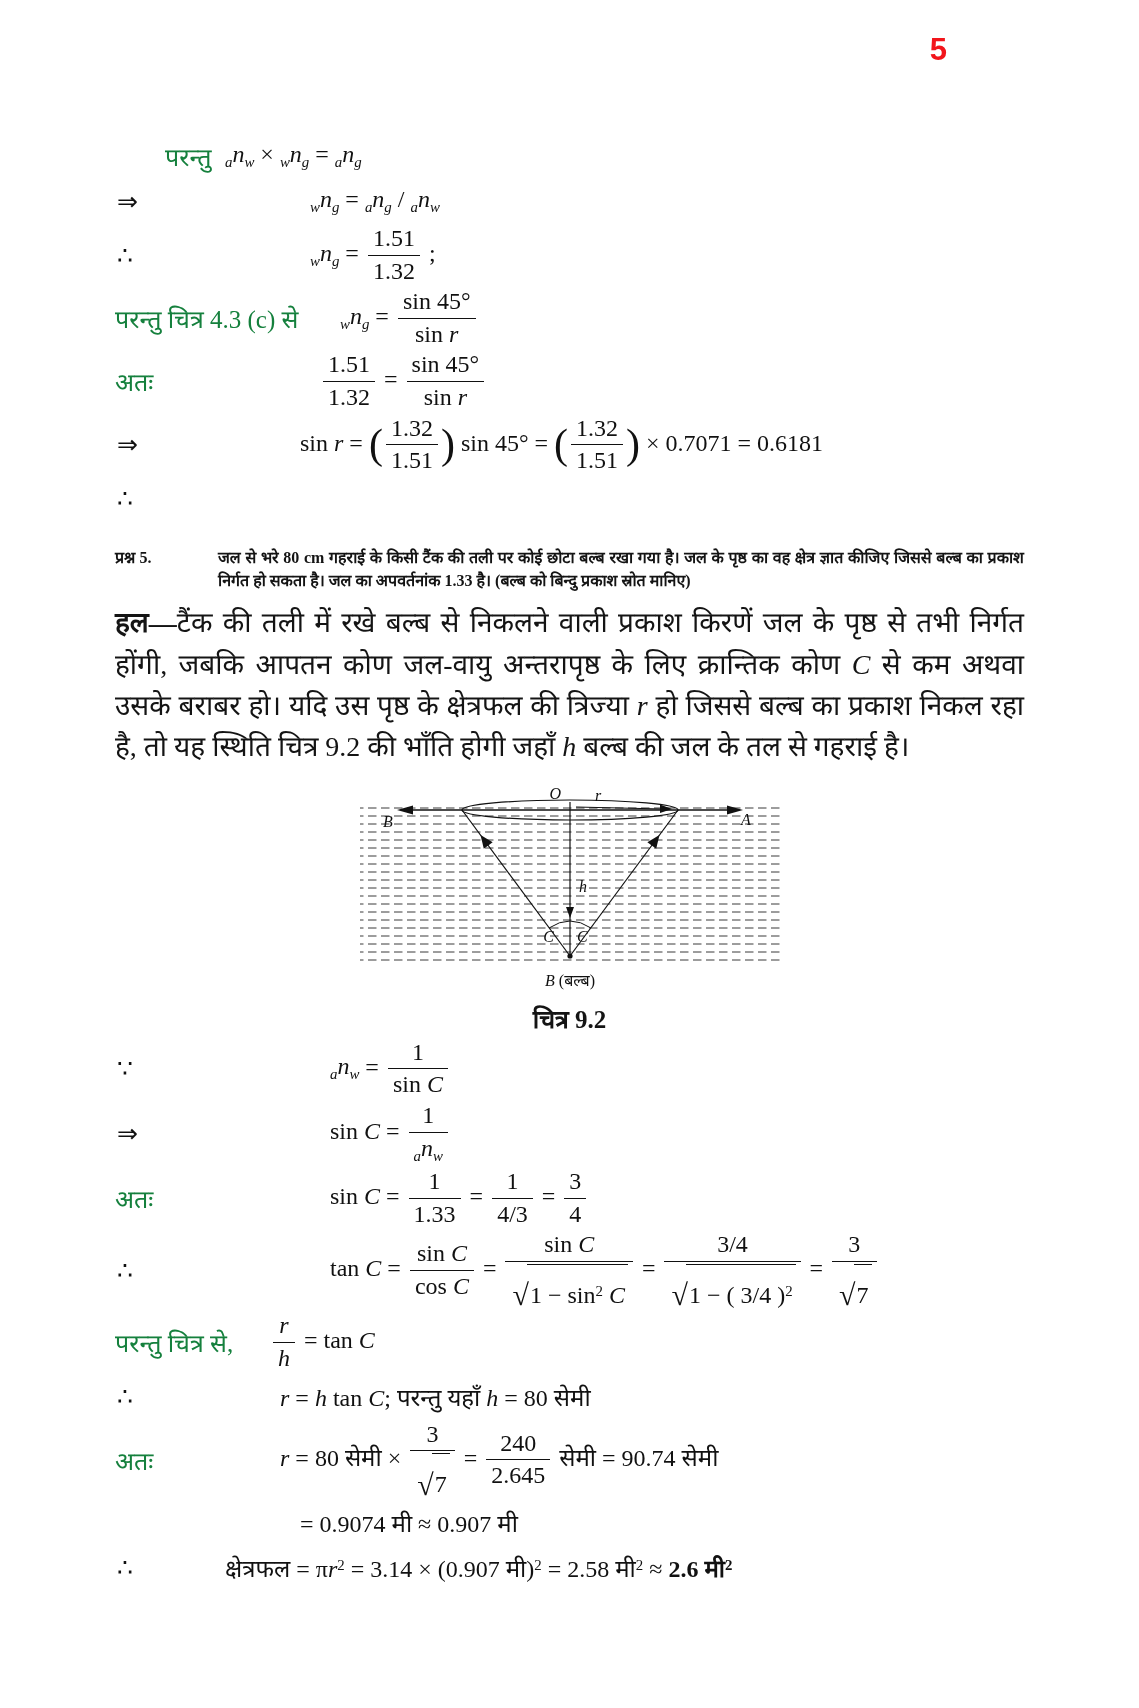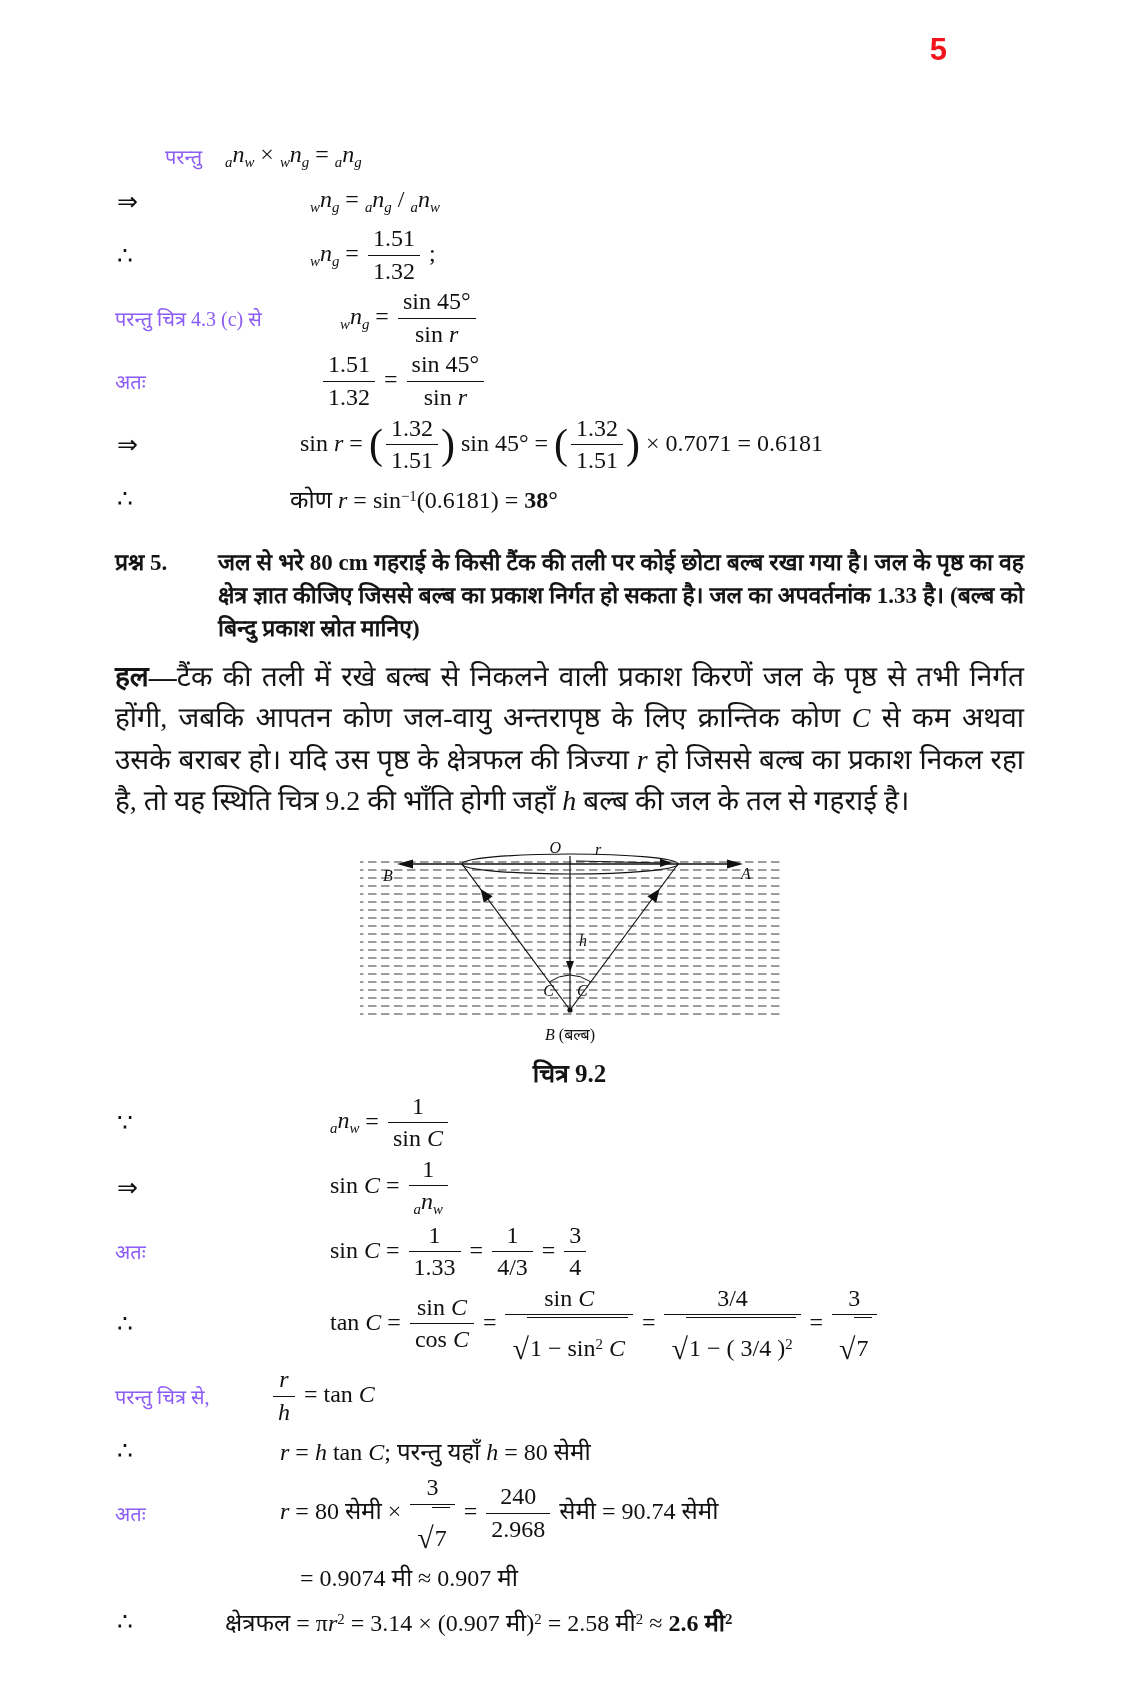--- a/index.html
+++ b/index.html
@@ -8,35 +8,35 @@
     font-family:"Liberation Serif", serif;position:relative;overflow:hidden;
   }
   .page-number{
     position:absolute;top:32px;right:192px;font-family:"Liberation Sans", sans-serif;
     font-weight:bold;font-size:31px;color:#f2151b;
   }
   .content{padding:132px 115px 0 115px;}
   
   .eq-row{position:relative;min-height:42px;margin:3px 0;display:flex;align-items:center;}
   .eq-mark{position:absolute;left:2px;font-size:25px;color:#111;}
-  .eq-pre{position:absolute;left:0;font-size:20px;white-space:nowrap;color:#8b5cf6;}
+  .eq-pre{position:absolute;left:0;font-size:25px;white-space:nowrap;color:#15803d;}
   .eq-math{font-size:24px;white-space:nowrap;color:#111;}
   .eq-math i{font-style:italic;}
   .eq-math sub{font-size:0.62em;vertical-align:-0.35em;}
   .eq-math sup{font-size:0.62em;vertical-align:0.5em;}
   .frac{display:inline-block;vertical-align:middle;text-align:center;margin:0 3px;line-height:1.15;}
   .frac>.num{display:block;padding:0 5px 2px;border-bottom:1.6px solid #111;}
   .frac>.den{display:block;padding:2px 5px 0;}
   .sqrt{display:inline-flex;align-items:flex-end;vertical-align:middle;}
   .radical{font-size:1.25em;line-height:1;transform:translate(2px,1px);}
   .radicand{border-top:1.6px solid #111;padding:17px 3px 0;}
   .bigparen{font-size:1.75em;font-weight:400;vertical-align:middle;line-height:0.9;}
   
   .question{position:relative;margin-top:26px;padding-left:103px;font-weight:bold;
-    font-size:23px;line-height:1.45;text-align:justify;}
+    font-size:16px;line-height:1.45;text-align:justify;}
   .question-label{position:absolute;left:0;top:0;}
   .solution{margin-top:10px;font-size:28px;line-height:1.48;text-align:justify;}
   .solution-lead{font-weight:bold;}
   
   .figure{width:440px;margin:20px auto 4px;text-align:center;}
   .fig-caption{font-weight:bold;font-size:25px;margin-top:4px;}
   svg text{font-family:"Liberation Serif", serif;font-size:16px;fill:#111;}
   svg .var{font-style:italic;}
 </style>
 </head>
@@ -65,21 +65,20 @@
   <div class="eq-row" style="padding-left:205px">
     <span class="eq-pre">अतः</span>
     <span class="eq-math"><span class="frac"><span class="num">1.51</span><span class="den">1.32</span></span> = <span class="frac"><span class="num">sin 45°</span><span class="den">sin <i>r</i></span></span></span>
   </div>
   <div class="eq-row" style="padding-left:185px">
     <span class="eq-mark">⇒</span>
     <span class="eq-math">sin <i>r</i> = <span class="bigparen">(</span><span class="frac"><span class="num">1.32</span><span class="den">1.51</span></span><span class="bigparen">)</span> sin 45° = <span class="bigparen">(</span><span class="frac"><span class="num">1.32</span><span class="den">1.51</span></span><span class="bigparen">)</span> × 0.7071 = 0.6181</span>
   </div>
   <div class="eq-row" style="padding-left:175px">
     <span class="eq-mark">∴</span>
-    <span class="eq-math">कोण <i>r</i> = sin<sup>−1</sup>(0.6181) = <b>38°</b></span>
   </div>
 
   <div class="question">
     <span class="question-label">प्रश्न 5.</span>
     <span>जल से भरे 80 cm गहराई के किसी टैंक की तली पर कोई छोटा बल्ब रखा गया है। जल के पृष्ठ का वह क्षेत्र ज्ञात कीजिए जिससे बल्ब का प्रकाश निर्गत हो सकता है। जल का अपवर्तनांक 1.33 है। (बल्ब को बिन्दु प्रकाश स्रोत मानिए)</span>
   </div>
 
   <div class="solution">
     <span class="solution-lead">हल—</span><span>टैंक की तली में रखे बल्ब से निकलने वाली प्रकाश किरणें जल के पृष्ठ से तभी निर्गत होंगी, जबकि आपतन कोण जल-वायु अन्तरापृष्ठ के लिए क्रान्तिक कोण <i>C</i> से कम अथवा उसके बराबर हो। यदि उस पृष्ठ के क्षेत्रफल की त्रिज्या <i>r</i> हो जिससे बल्ब का प्रकाश निकल रहा है, तो यह स्थिति चित्र 9.2 की भाँति होगी जहाँ <i>h</i> बल्ब की जल के तल से गहराई है।</span>
   </div>
@@ -156,21 +155,21 @@
   </div>
   <div class="eq-row" style="padding-left:165px">
     <span class="eq-mark">∴</span>
     <span class="eq-math"><i>r</i> = <i>h</i>  tan <i>C</i>; परन्तु यहाँ <i>h</i> = 80 सेमी</span>
   </div>
   <div class="eq-row" style="padding-left:165px">
     <span class="eq-pre">अतः</span>
     <span class="eq-math"><i>r</i> = 80 सेमी × <span class="frac"><span class="num">3</span><span class="den"><span class="sqrt">
               <span class="radical">√</span>
               <span class="radicand">7</span>
-            </span></span></span> = <span class="frac"><span class="num">240</span><span class="den">2.968</span></span> सेमी  = 90.74 सेमी</span>
+            </span></span></span> = <span class="frac"><span class="num">240</span><span class="den">2.645</span></span> सेमी  = 90.74 सेमी</span>
   </div>
   <div class="eq-row" style="padding-left:185px">
     <span class="eq-math">= 0.9074 मी ≈ 0.907 मी</span>
   </div>
   <div class="eq-row" style="padding-left:110px">
     <span class="eq-mark">∴</span>
     <span class="eq-math">क्षेत्रफल = π<i>r</i><sup>2</sup> = 3.14 × (0.907 मी)<sup>2</sup> = 2.58 मी<sup>2</sup> ≈ <b>2.6 मी<sup>2</sup></b></span>
   </div>
 
 </div>

